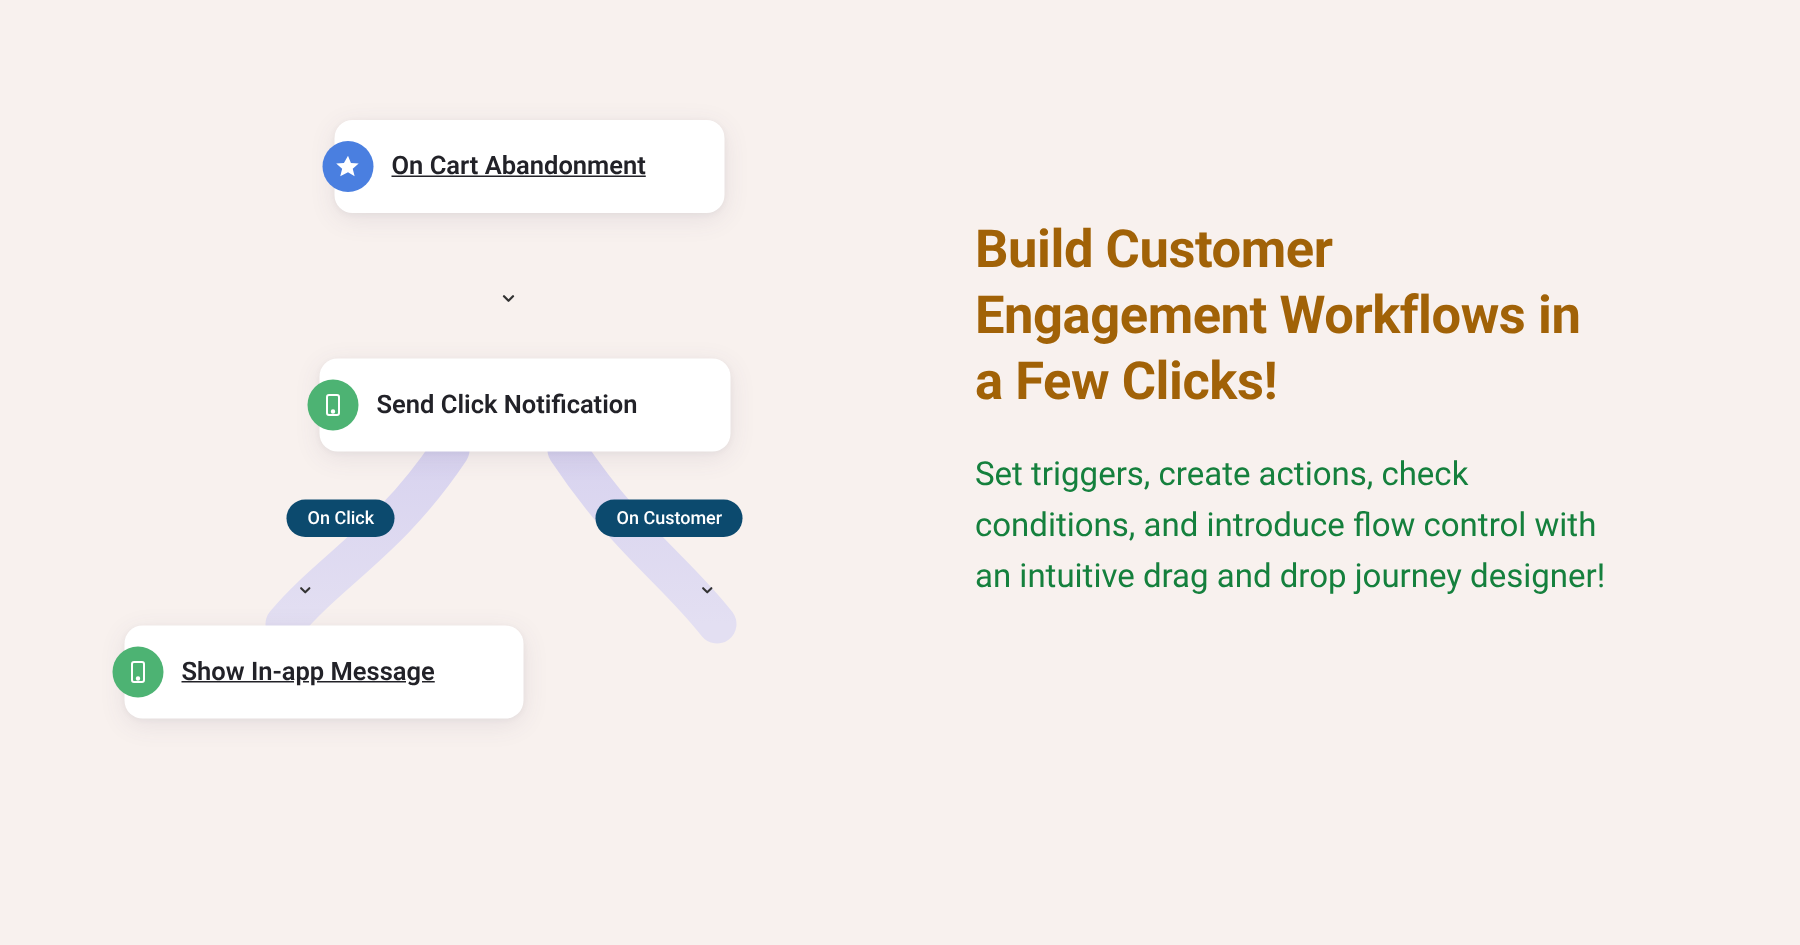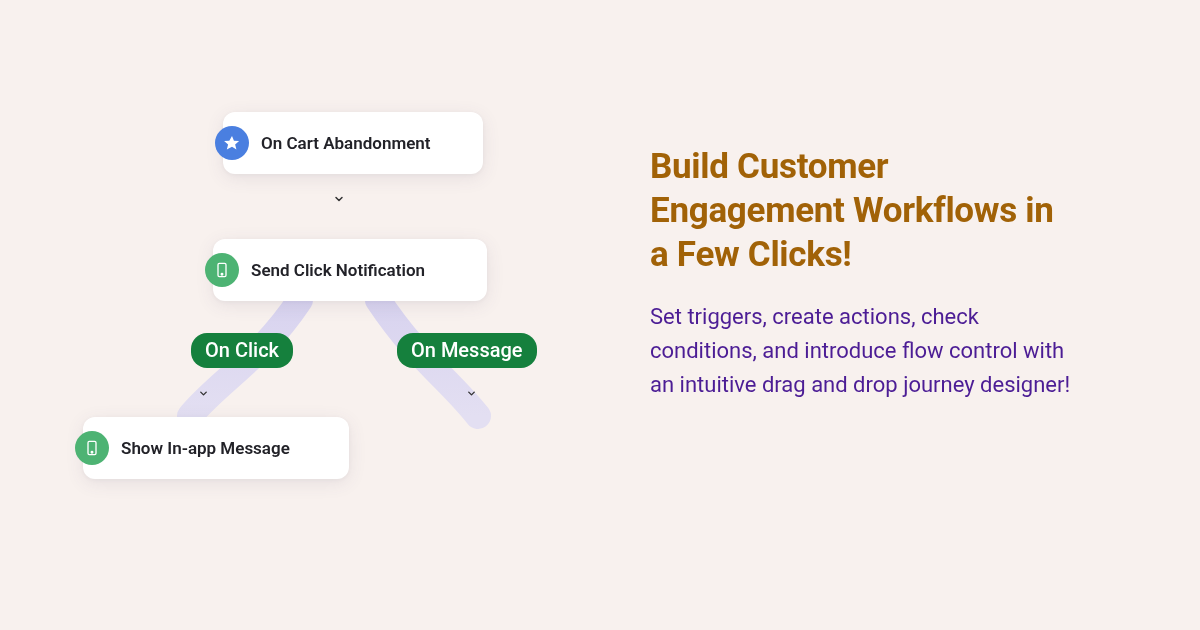--- a/index.html
+++ b/index.html
@@ -22,21 +22,21 @@
     font-size: 35px;
     line-height: 1.25;
     font-weight: 700;
     color: #a16207;
     letter-spacing: -0.3px;
     margin-bottom: 24px;
   }
   .right-text p {
     font-size: 22px;
     line-height: 1.55;
-    color: #4c1d95;
+    color: #15803d;
     font-weight: 400;
   }
 
   .diagram {
     position: absolute;
     left: 0;
     top: 0;
     width: 600px;
     height: 630px;
   }
@@ -73,23 +73,23 @@
     display: flex; align-items: center; justify-content: center;
     margin-left: -18px;
   }
   .icon-circle svg { display: block; }
 
   .blue  { background: #4a7fe0; }
   .green { background: #4db373; }
 
   .pill {
     position: absolute;
-    background: #15803d;
+    background: #0c4a6e;
     color: #fff;
-    font-size: 20px;
+    font-size: 12px;
     font-weight: 500;
     padding: 5px 14px 6px;
     border-radius: 16px;
     white-space: nowrap;
   }
 
   .chev {
     position: absolute;
     width: 12px; height: 12px;
     color: #3a3a3a;
@@ -110,21 +110,21 @@
       </linearGradient>
     </defs>
 
     <path d="M 339 158 L 339 238" stroke="url(#grad)" stroke-width="18" fill="none" stroke-linecap="round"></path>
 
     <path d="M 300 300 C 260 360, 220 380, 190 416" stroke="url(#grad)" stroke-width="26" fill="none" stroke-linecap="round"></path>
 
     <path d="M 378 300 C 418 360, 450 380, 478 416" stroke="url(#grad)" stroke-width="26" fill="none" stroke-linecap="round"></path>
   </svg>
 
-  <div class="node" style="left:223px; top:112px; width:260px;">
+  <div class="node" style="left:223px; top:80px; width:260px;text-decoration:underline;">
     <span class="icon-circle blue">
       <svg width="18" height="18" viewBox="0 0 24 24" fill="#fff">
           <path d="M12 2.5 l2.6 6.4 6.9 .5 -5.3 4.5 1.7 6.7L12 17 5.1 20.6l1.7-6.7L1.5 9.4l6.9-.5z"></path>
         </svg>
     </span>
     <span>On Cart Abandonment</span>
   </div>
 
   <span class="chev" style="left:333px; top:193px;">
     <svg width="12" height="12" viewBox="0 0 24 24" fill="none" stroke="#333" stroke-width="3" stroke-linecap="round" stroke-linejoin="round">
@@ -139,35 +139,35 @@
           <circle cx="12" cy="18.5" r="1.2" fill="#fff"></circle>
         </svg>
     </span>
     <span>Send Click Notification</span>
   </div>
 
   <div class="pill" style="left:191px; top:333px;">
     <span>On Click</span>
   </div>
   <div class="pill" style="left:397px; top:333px;">
-    <span>On Message</span>
+    <span>On Customer</span>
   </div>
 
   <span class="chev" style="left:198px; top:388px;">
     <svg width="11" height="11" viewBox="0 0 24 24" fill="none" stroke="#333" stroke-width="3" stroke-linecap="round" stroke-linejoin="round">
         <polyline points="6 9 12 15 18 9"></polyline>
       </svg>
   </span>
   <span class="chev" style="left:466px; top:388px;">
     <svg width="11" height="11" viewBox="0 0 24 24" fill="none" stroke="#333" stroke-width="3" stroke-linecap="round" stroke-linejoin="round">
         <polyline points="6 9 12 15 18 9"></polyline>
       </svg>
   </span>
 
-  <div class="node" style="left:83px; top:417px; width:266px;">
+  <div class="node" style="left:83px; top:417px; width:266px;text-decoration:underline;">
     <span class="icon-circle green">
       <svg width="16" height="16" viewBox="0 0 24 24" fill="none" stroke="#fff" stroke-width="2">
           <rect x="6" y="2" width="12" height="20" rx="2"></rect>
           <circle cx="12" cy="18.5" r="1.2" fill="#fff"></circle>
         </svg>
     </span>
     <span>Show In-app Message</span>
   </div>
 
 

